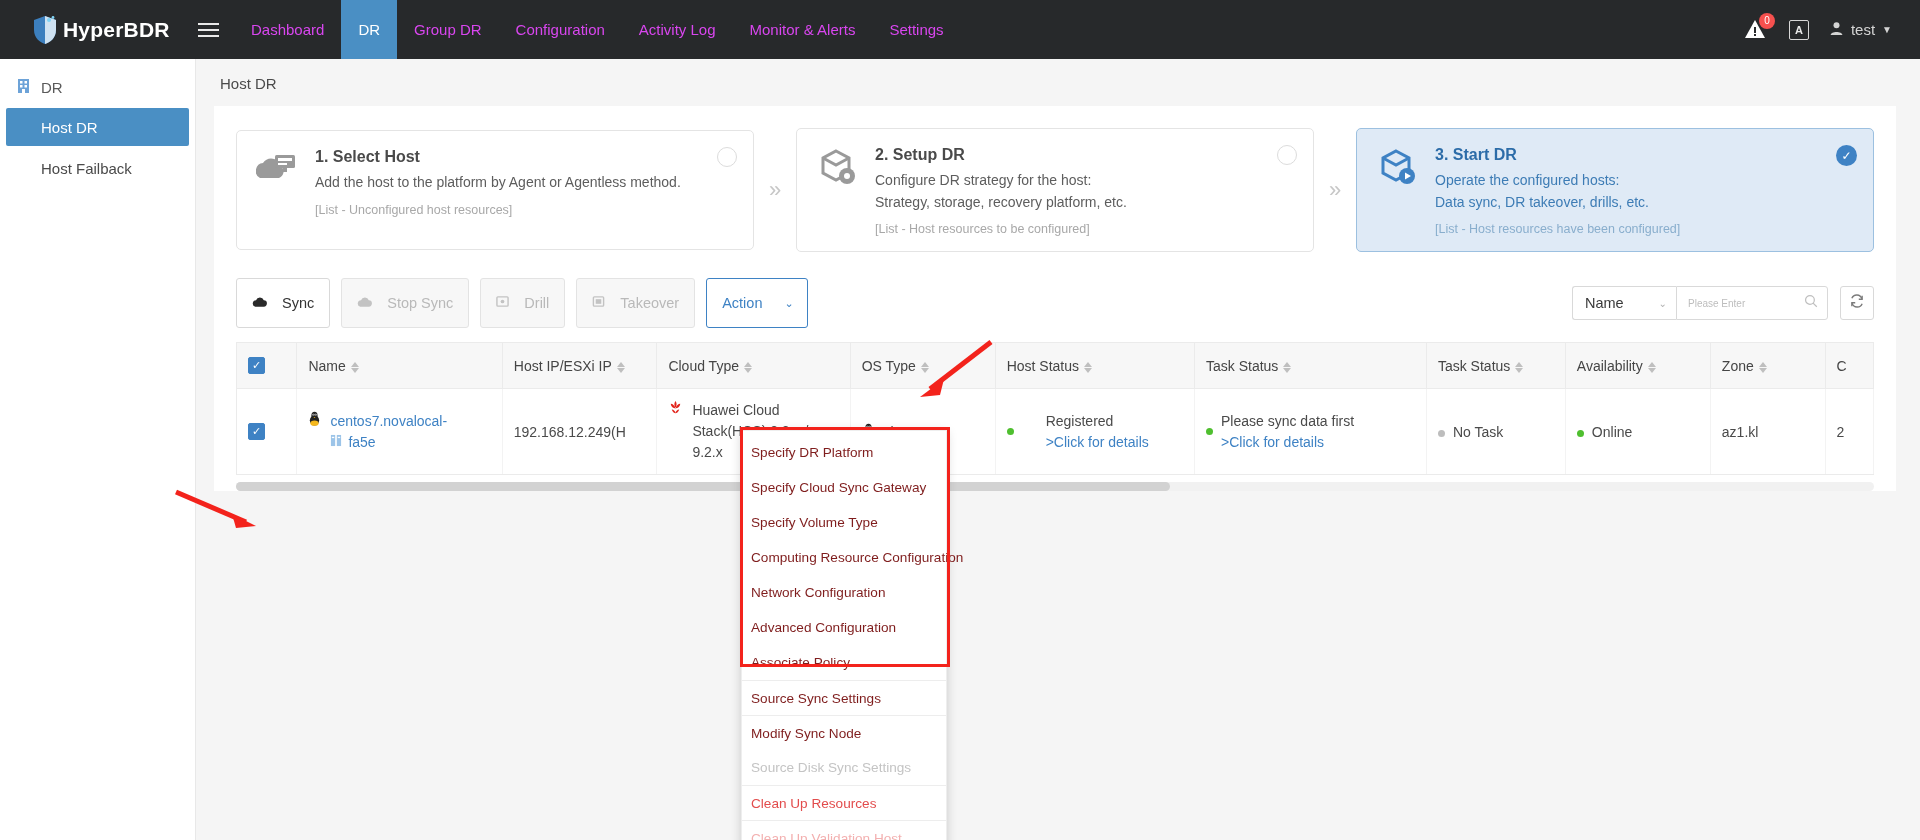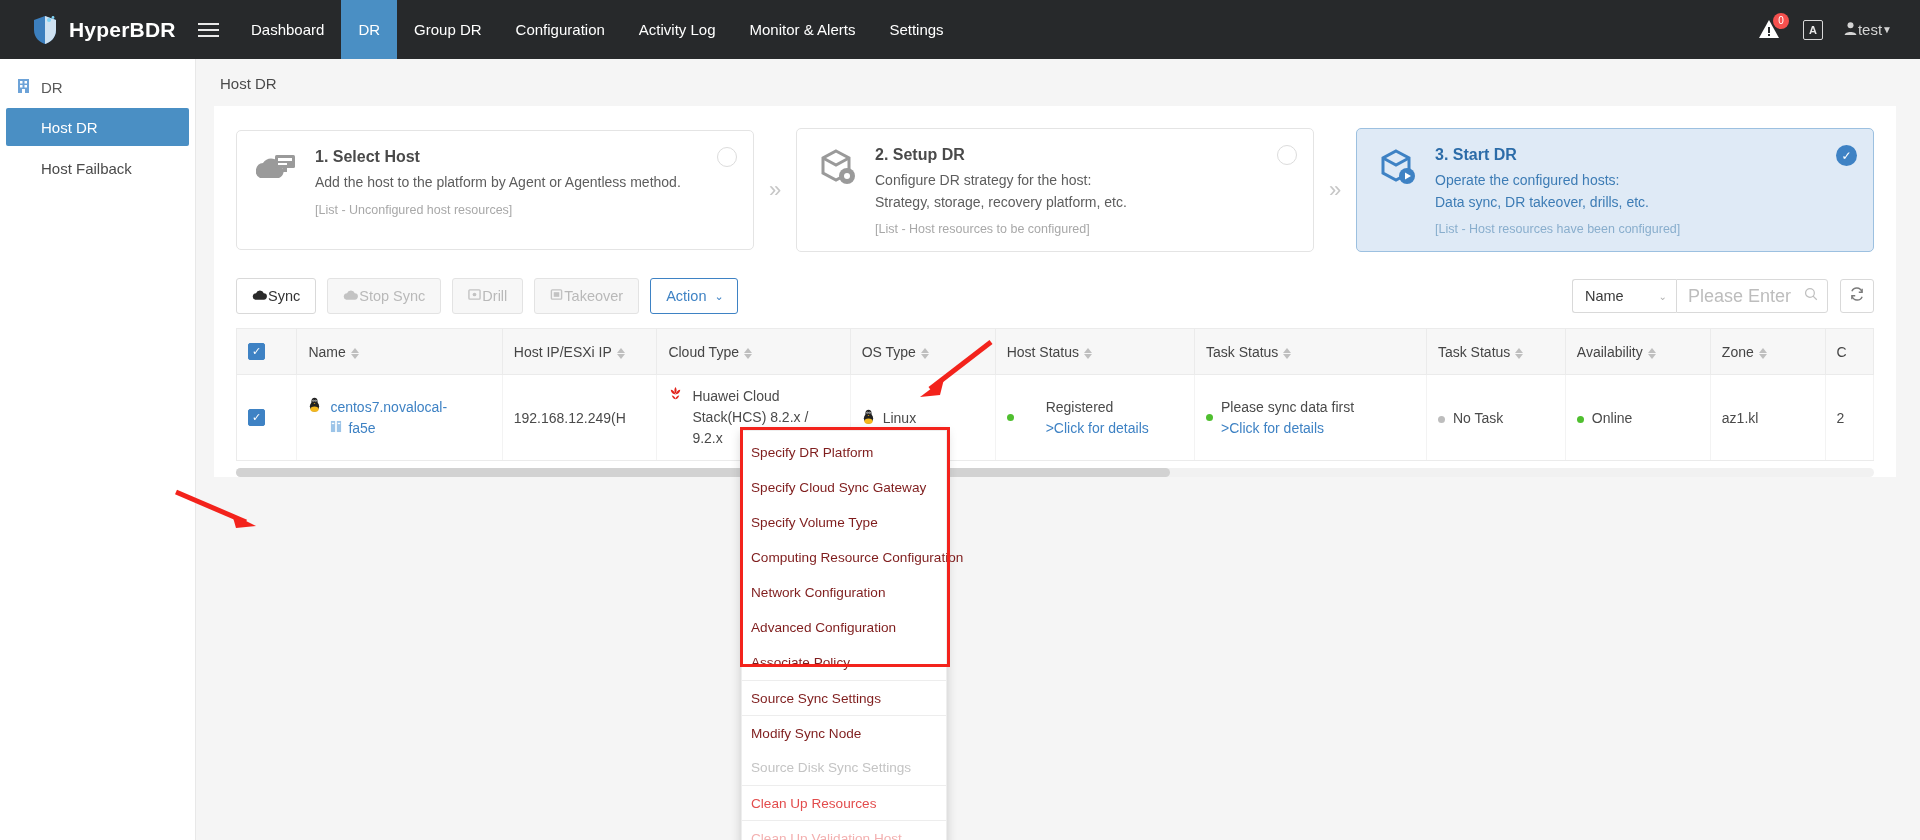--- a/index.html
+++ b/index.html
@@ -8,45 +8,45 @@
     font-family: "Liberation Sans", sans-serif;
     background: #f5f5f5;
     overflow: hidden;
   }
 
   
   .topnav {
     height: 59px; background: #27292b; display: flex; align-items: center;
     position: relative; z-index: 60;
   }
-  .brand { display: flex; align-items: center; gap: 11px; padding: 0 0 0 32px; width: 182px; }
+  .brand { display: flex; align-items: center; gap: 5px; padding: 0 0 0 32px; width: 182px; }
   .brand-logo { width: 26px; height: 30px; position: relative; }
   .brand-name { color: #fff; font-size: 21px; font-weight: bold; letter-spacing: .2px; }
   .hamburger { width: 52px; display: flex; flex-direction: column; gap: 4px; align-items: center;
     justify-content: center; height: 59px; cursor: pointer; }
   .hamburger span { display: block; width: 21px; height: 2px; background: #e9e9e9; }
   .navitems { display: flex; align-items: stretch; height: 59px; }
   .navitem {
-    display: flex; align-items: center; padding: 0 17px; color: #ffffff;
+    display: flex; align-items: center; padding: 0 17px; color: #d946ef;
     font-size: 15px; cursor: pointer; white-space: nowrap;
   }
   .navitem.active { background: #4a8fc4; color: #fff; }
   .nav-right { margin-left: auto; display: flex; align-items: center; gap: 20px; padding-right: 28px; }
   .bell-wrap { position: relative; width: 26px; height: 26px; cursor: pointer; }
   .badge {
     position: absolute; top: -4px; right: -6px; background: #f5504e; color: #fff;
     font-size: 10px; min-width: 16px; height: 16px; border-radius: 8px;
     display: flex; align-items: center; justify-content: center; padding: 0 4px; line-height: 1;
   }
   .lang-icon {
     width: 20px; height: 20px; border: 1.6px solid #d8d8d8; border-radius: 2px;
     color: #e8e8e8; font-size: 11px; display: flex; align-items: center; justify-content: center;
     cursor: pointer; font-weight: bold;
   }
-  .user-menu { display: flex; align-items: center; gap: 0; color: #d4d4d4; font-size: 15px; cursor: pointer; }
+  .user-menu { display: flex; align-items: center; gap: 7px; color: #d4d4d4; font-size: 15px; cursor: pointer; }
 
   
   .body-wrap { display: flex; height: 781px; }
 
   
   .sidebar { width: 196px; background: #fff; border-right: 1px solid #e8e8e8; padding-top: 11px; flex: 0 0 196px; }
   .side-group { display: flex; align-items: center; gap: 10px; padding: 8px 0 8px 16px; color: #5a5a5a; font-size: 15px; }
   .side-group .bldg { font-size: 15px; color: #5b8fc9; }
   .side-item {
     height: 38px; display: flex; align-items: center; padding-left: 35px;
@@ -82,38 +82,38 @@
   .step-check {
     position: absolute; top: 16px; right: 16px; width: 21px; height: 21px;
     border-radius: 50%; background: #3e82c4; display: flex; align-items: center; justify-content: center;
     color: #fff; font-size: 12px; cursor: pointer;
   }
   .chev { flex: 0 0 42px; text-align: center; color: #c7c7c7; font-size: 22px; }
 
   
   .toolbar { display: flex; align-items: center; padding: 0 22px 14px 22px; position: relative; }
   .btn {
-    height: 36px; border: 1px solid #d9d9d9; background: #fff; border-radius: 3px;
-    font-size: 14.5px; color: #333; padding: 0 15px; display: flex; align-items: center; gap: 1px;
+    height: 50px; border: 1px solid #d9d9d9; background: #fff; border-radius: 3px;
+    font-size: 14.5px; color: #333; padding: 0 15px; display: flex; align-items: center; gap: 15px;
     cursor: pointer; margin-right: 11px; font-family: "Liberation Sans", sans-serif;
   }
   .btn.disabled { color: #b9b9b9; background: #f7f7f7; border-color: #e3e3e3; cursor: not-allowed; }
   .btn.primary-outline { color: #3e82c4; border-color: #3e82c4; }
   .toolbar-right { margin-left: auto; display: flex; align-items: center; }
   .select-box {
     height: 34px; width: 104px; border: 1px solid #d9d9d9; border-right: none; border-radius: 3px 0 0 3px;
     background: #fff; display: flex; align-items: center; justify-content: space-between;
     padding: 0 9px 0 12px; font-size: 14.5px; color: #3a3a3a; cursor: pointer;
   }
   .search-box {
     height: 34px; width: 152px; border: 1px solid #d9d9d9; border-radius: 0 3px 3px 0;
     background: #fff; display: flex; align-items: center; justify-content: space-between;
     padding: 0 9px 0 11px;
   }
-  .search-box input { border: none; outline: none; font-size: 18px; color: #333; width: 110px;
+  .search-box input { border: none; outline: none; font-size: 10px; color: #333; width: 110px;
     font-family: "Liberation Sans", sans-serif; background: transparent; }
   .search-box input::placeholder { color: #bdbdbd; }
   .refresh-btn {
     height: 34px; width: 34px; border: 1px solid #d9d9d9; border-radius: 3px; background: #fff;
     margin-left: 12px; display: flex; align-items: center; justify-content: center; cursor: pointer; color: #7b7b7b;
   }
 
   
   .table-wrap { padding: 0 22px 0 22px; }
   table { width: 100%; border-collapse: collapse; table-layout: fixed; }

